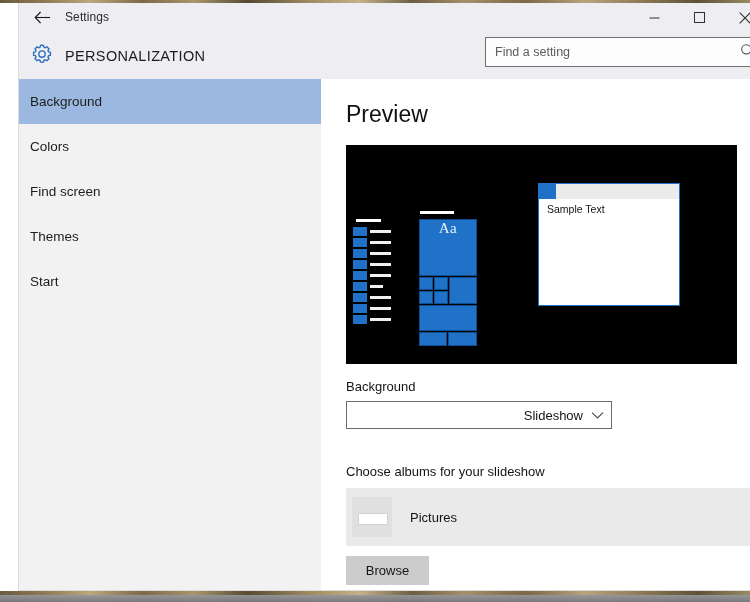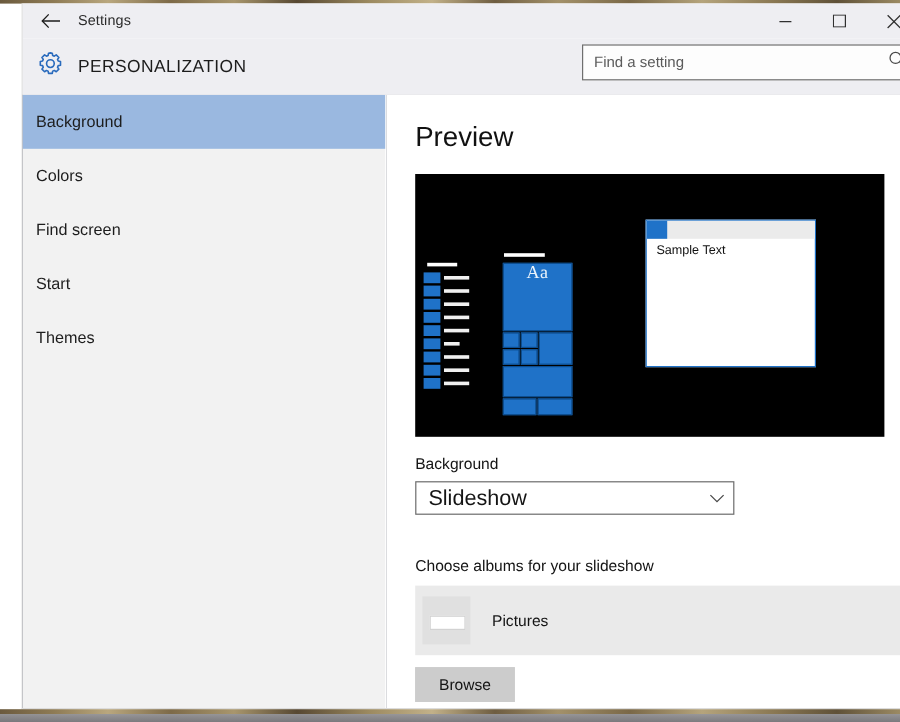--- a/index.html
+++ b/index.html
@@ -317,23 +317,24 @@
     width: 266px;
     height: 28px;
     background: #ffffff;
     border: 1px solid #6b6b6b;
     display: flex;
     align-items: center;
     cursor: pointer;
   }
   .dropdown-value {
     flex: 1;
-    font-size: 18px;
+    font-size: 13px;
     color: #141414;
     padding-left: 10px;
+    text-align: right;
   }
   .dropdown-arrow {
     width: 28px;
     display: flex;
     align-items: center;
     justify-content: center;
   }
 
   
   .albums-label {
@@ -469,24 +470,24 @@
         <div class="nav-item selected">
           <span>Background</span>
         </div>
         <div class="nav-item">
           <span>Colors</span>
         </div>
         <div class="nav-item">
           <span>Find screen</span>
         </div>
         <div class="nav-item">
+          <span>Themes</span>
+        </div>
+        <div class="nav-item">
           <span>Start</span>
-        </div>
-        <div class="nav-item">
-          <span>Themes</span>
         </div>
       </nav>
 
       <main class="content">
 
         <h2 class="section-title">Preview</h2>
 
         <div class="preview-box">
 
           <div class="applist">

